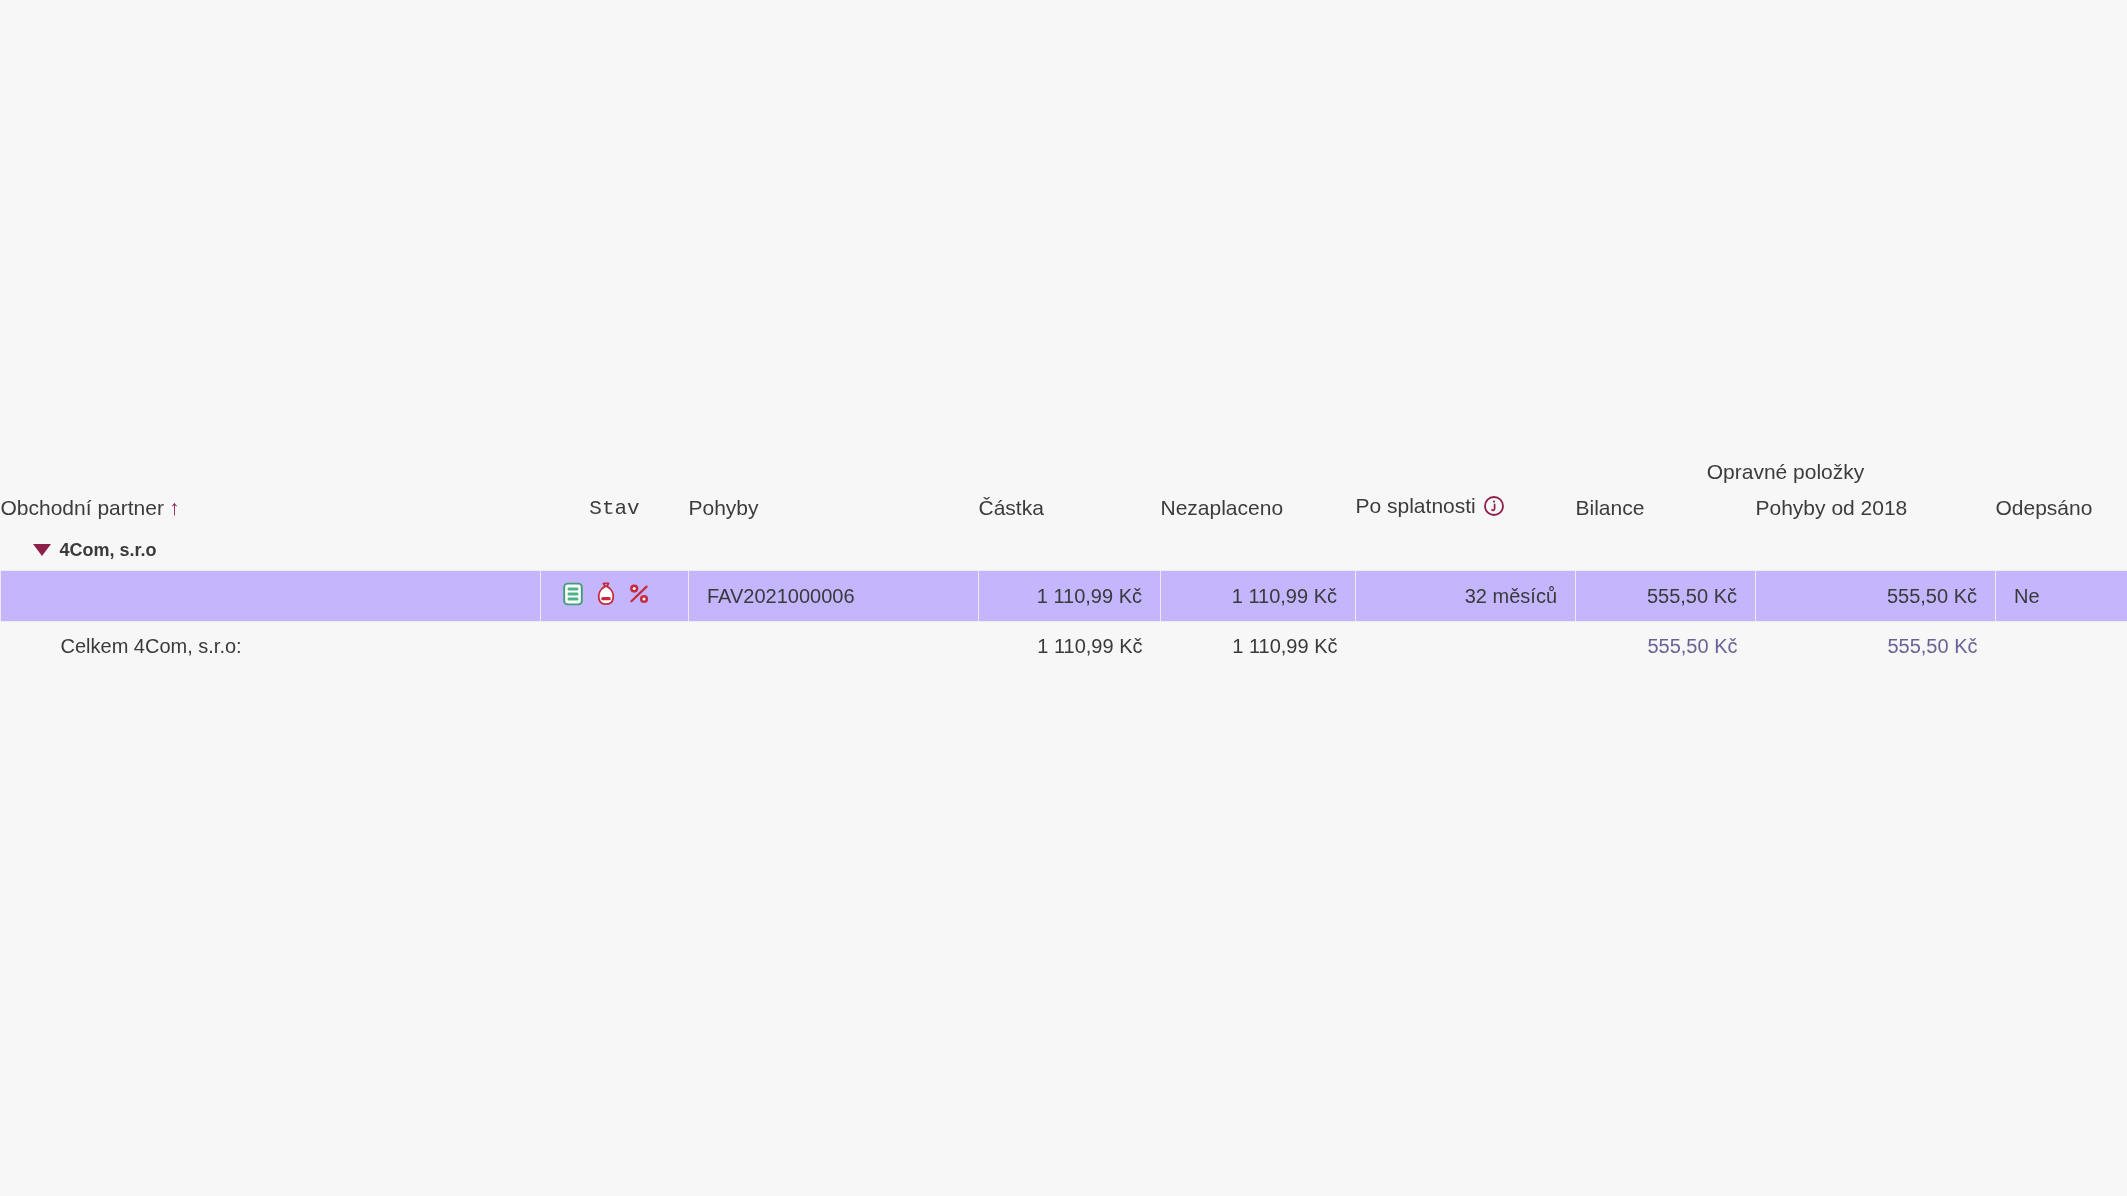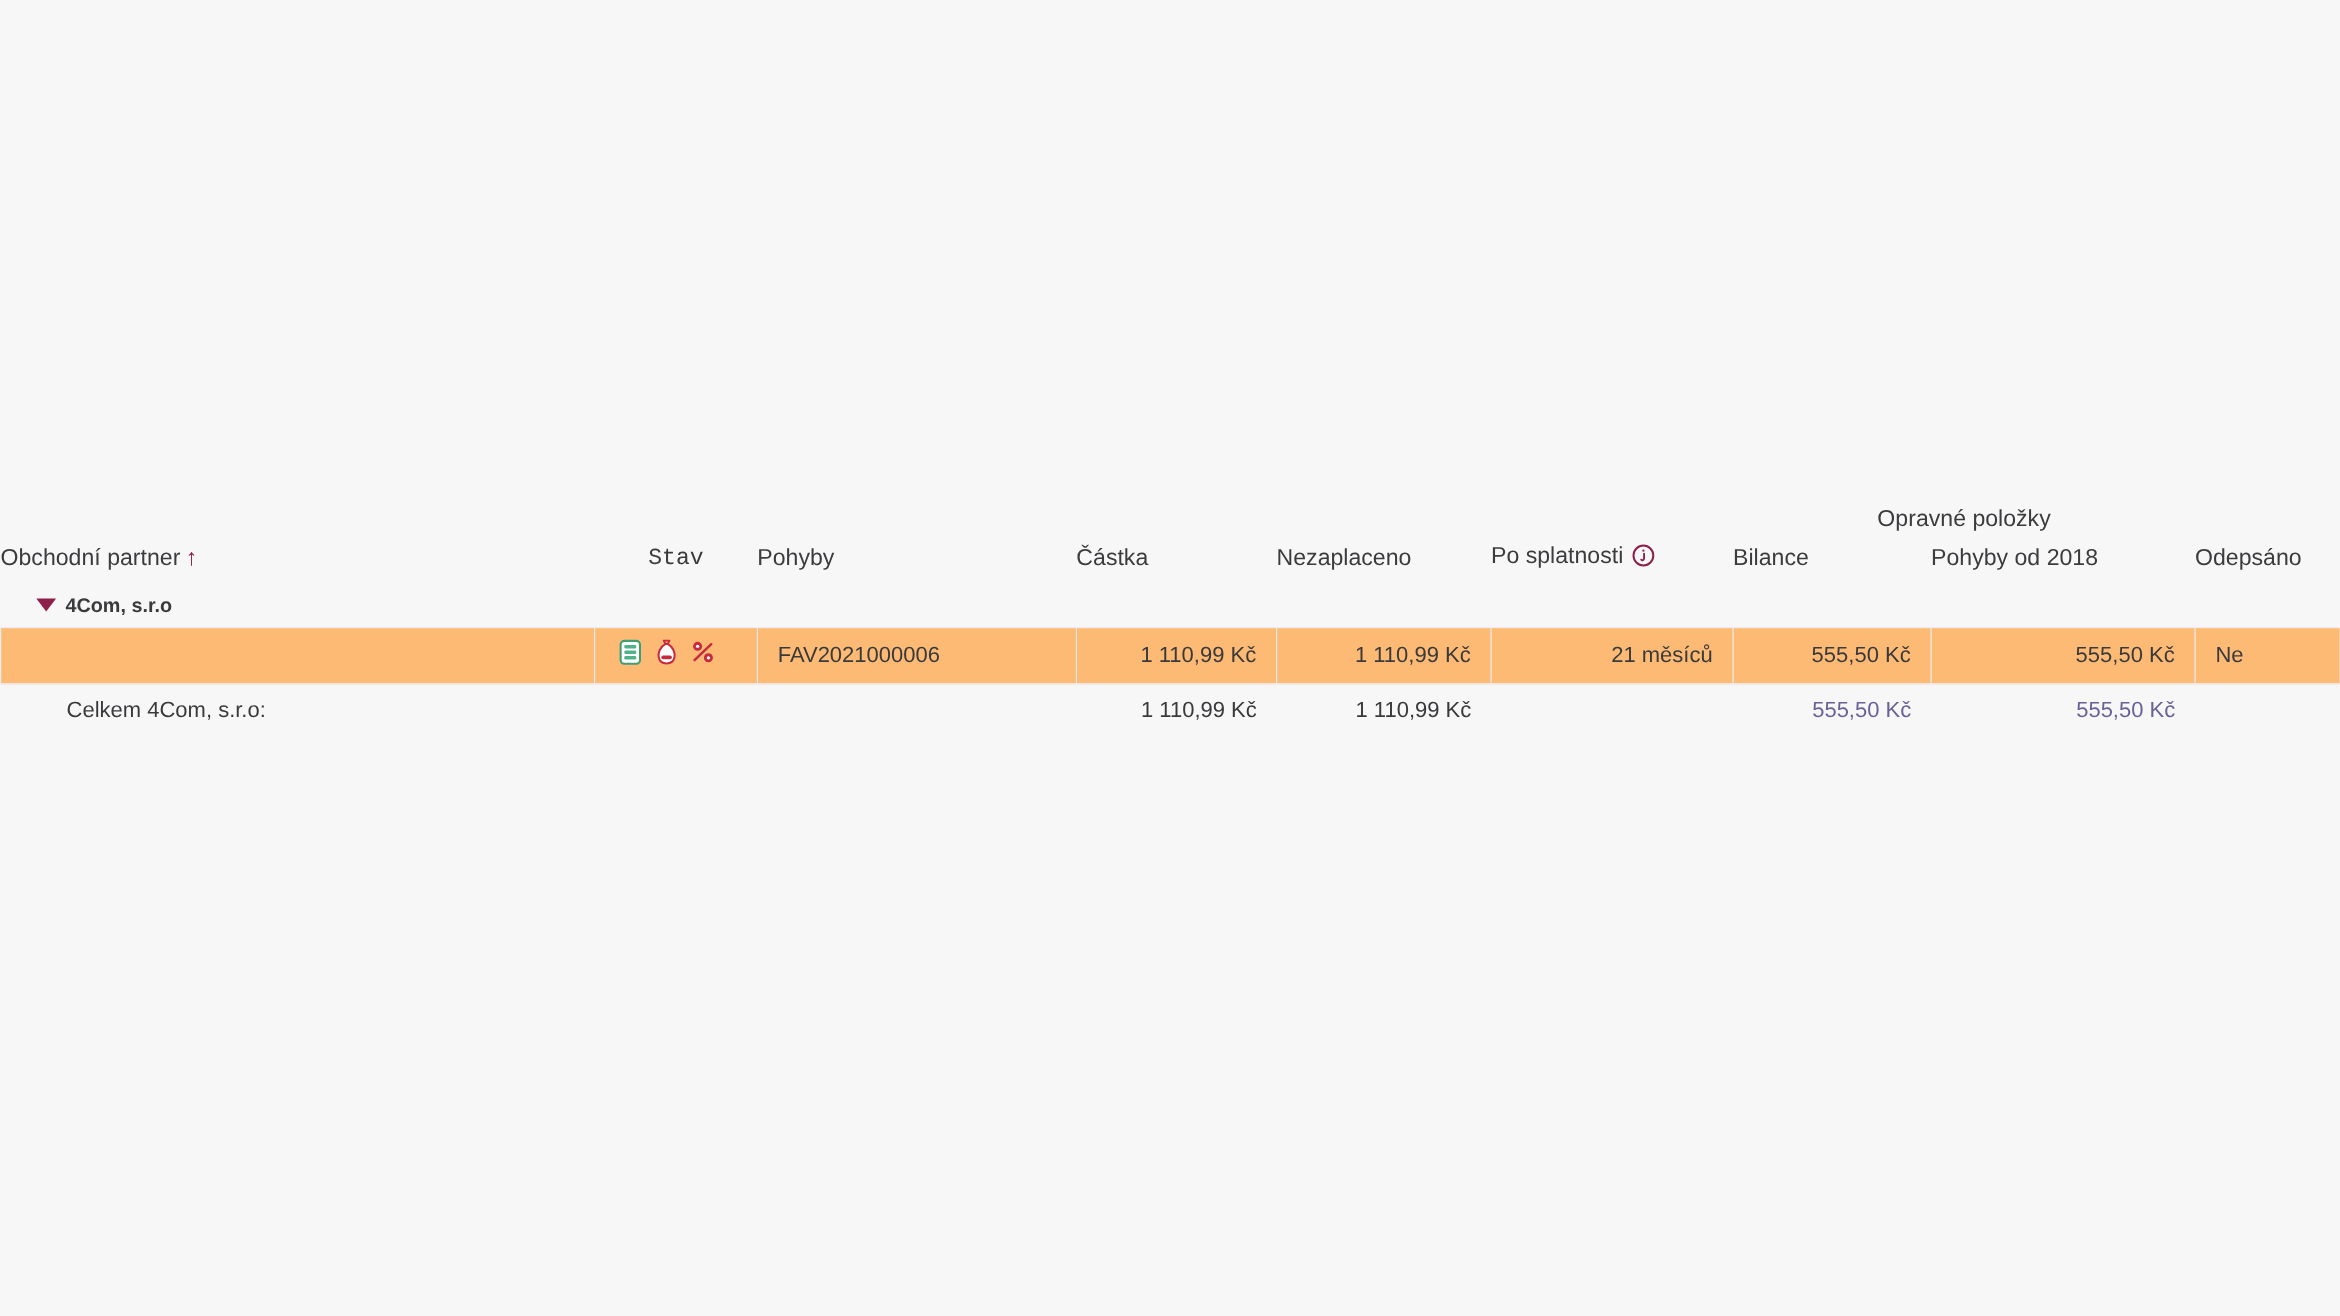--- a/index.html
+++ b/index.html
@@ -88,21 +88,21 @@
     width: 0;
     height: 0;
     border-left: 9px solid transparent;
     border-right: 9px solid transparent;
     border-top: 12px solid #8e1f4b;
     display: inline-block;
   }
 
   
   tr.data-row td {
-    background: #fdba74;
+    background: #c4b5fd;
     border: 1px solid #ececf0;
     height: 50px;
     padding: 0 18px;
     font-size: 20px;
     color: #3a3a3c;
     white-space: nowrap;
     vertical-align: middle;
   }
   tr.data-row td.pad-left-cell { padding-left: 0; }
   tr.data-row td.num  { text-align: right; }
@@ -237,21 +237,21 @@
               <circle cx="7.2" cy="7.6" r="1.5" fill="#ffffff"></circle>
               <circle cx="17.0" cy="18.0" r="4.1" fill="#c62a3e"></circle>
               <circle cx="17.0" cy="18.0" r="1.5" fill="#ffffff"></circle>
             </svg>
           </span>
         </span>
       </td>
       <td class="lft doc-link">FAV2021000006</td>
       <td class="num">1 110,99 Kč</td>
       <td class="num">1 110,99 Kč</td>
-      <td class="num">21 měsíců</td>
+      <td class="num">32 měsíců</td>
       <td class="num violet">555,50 Kč</td>
       <td class="num violet">555,50 Kč</td>
       <td class="lft muted">Ne</td>
     </tr>
 
     <tr class="total-row">
       <td class="lft">Celkem 4Com, s.r.o:</td>
       <td></td>
       <td></td>
       <td class="num">1 110,99 Kč</td>

